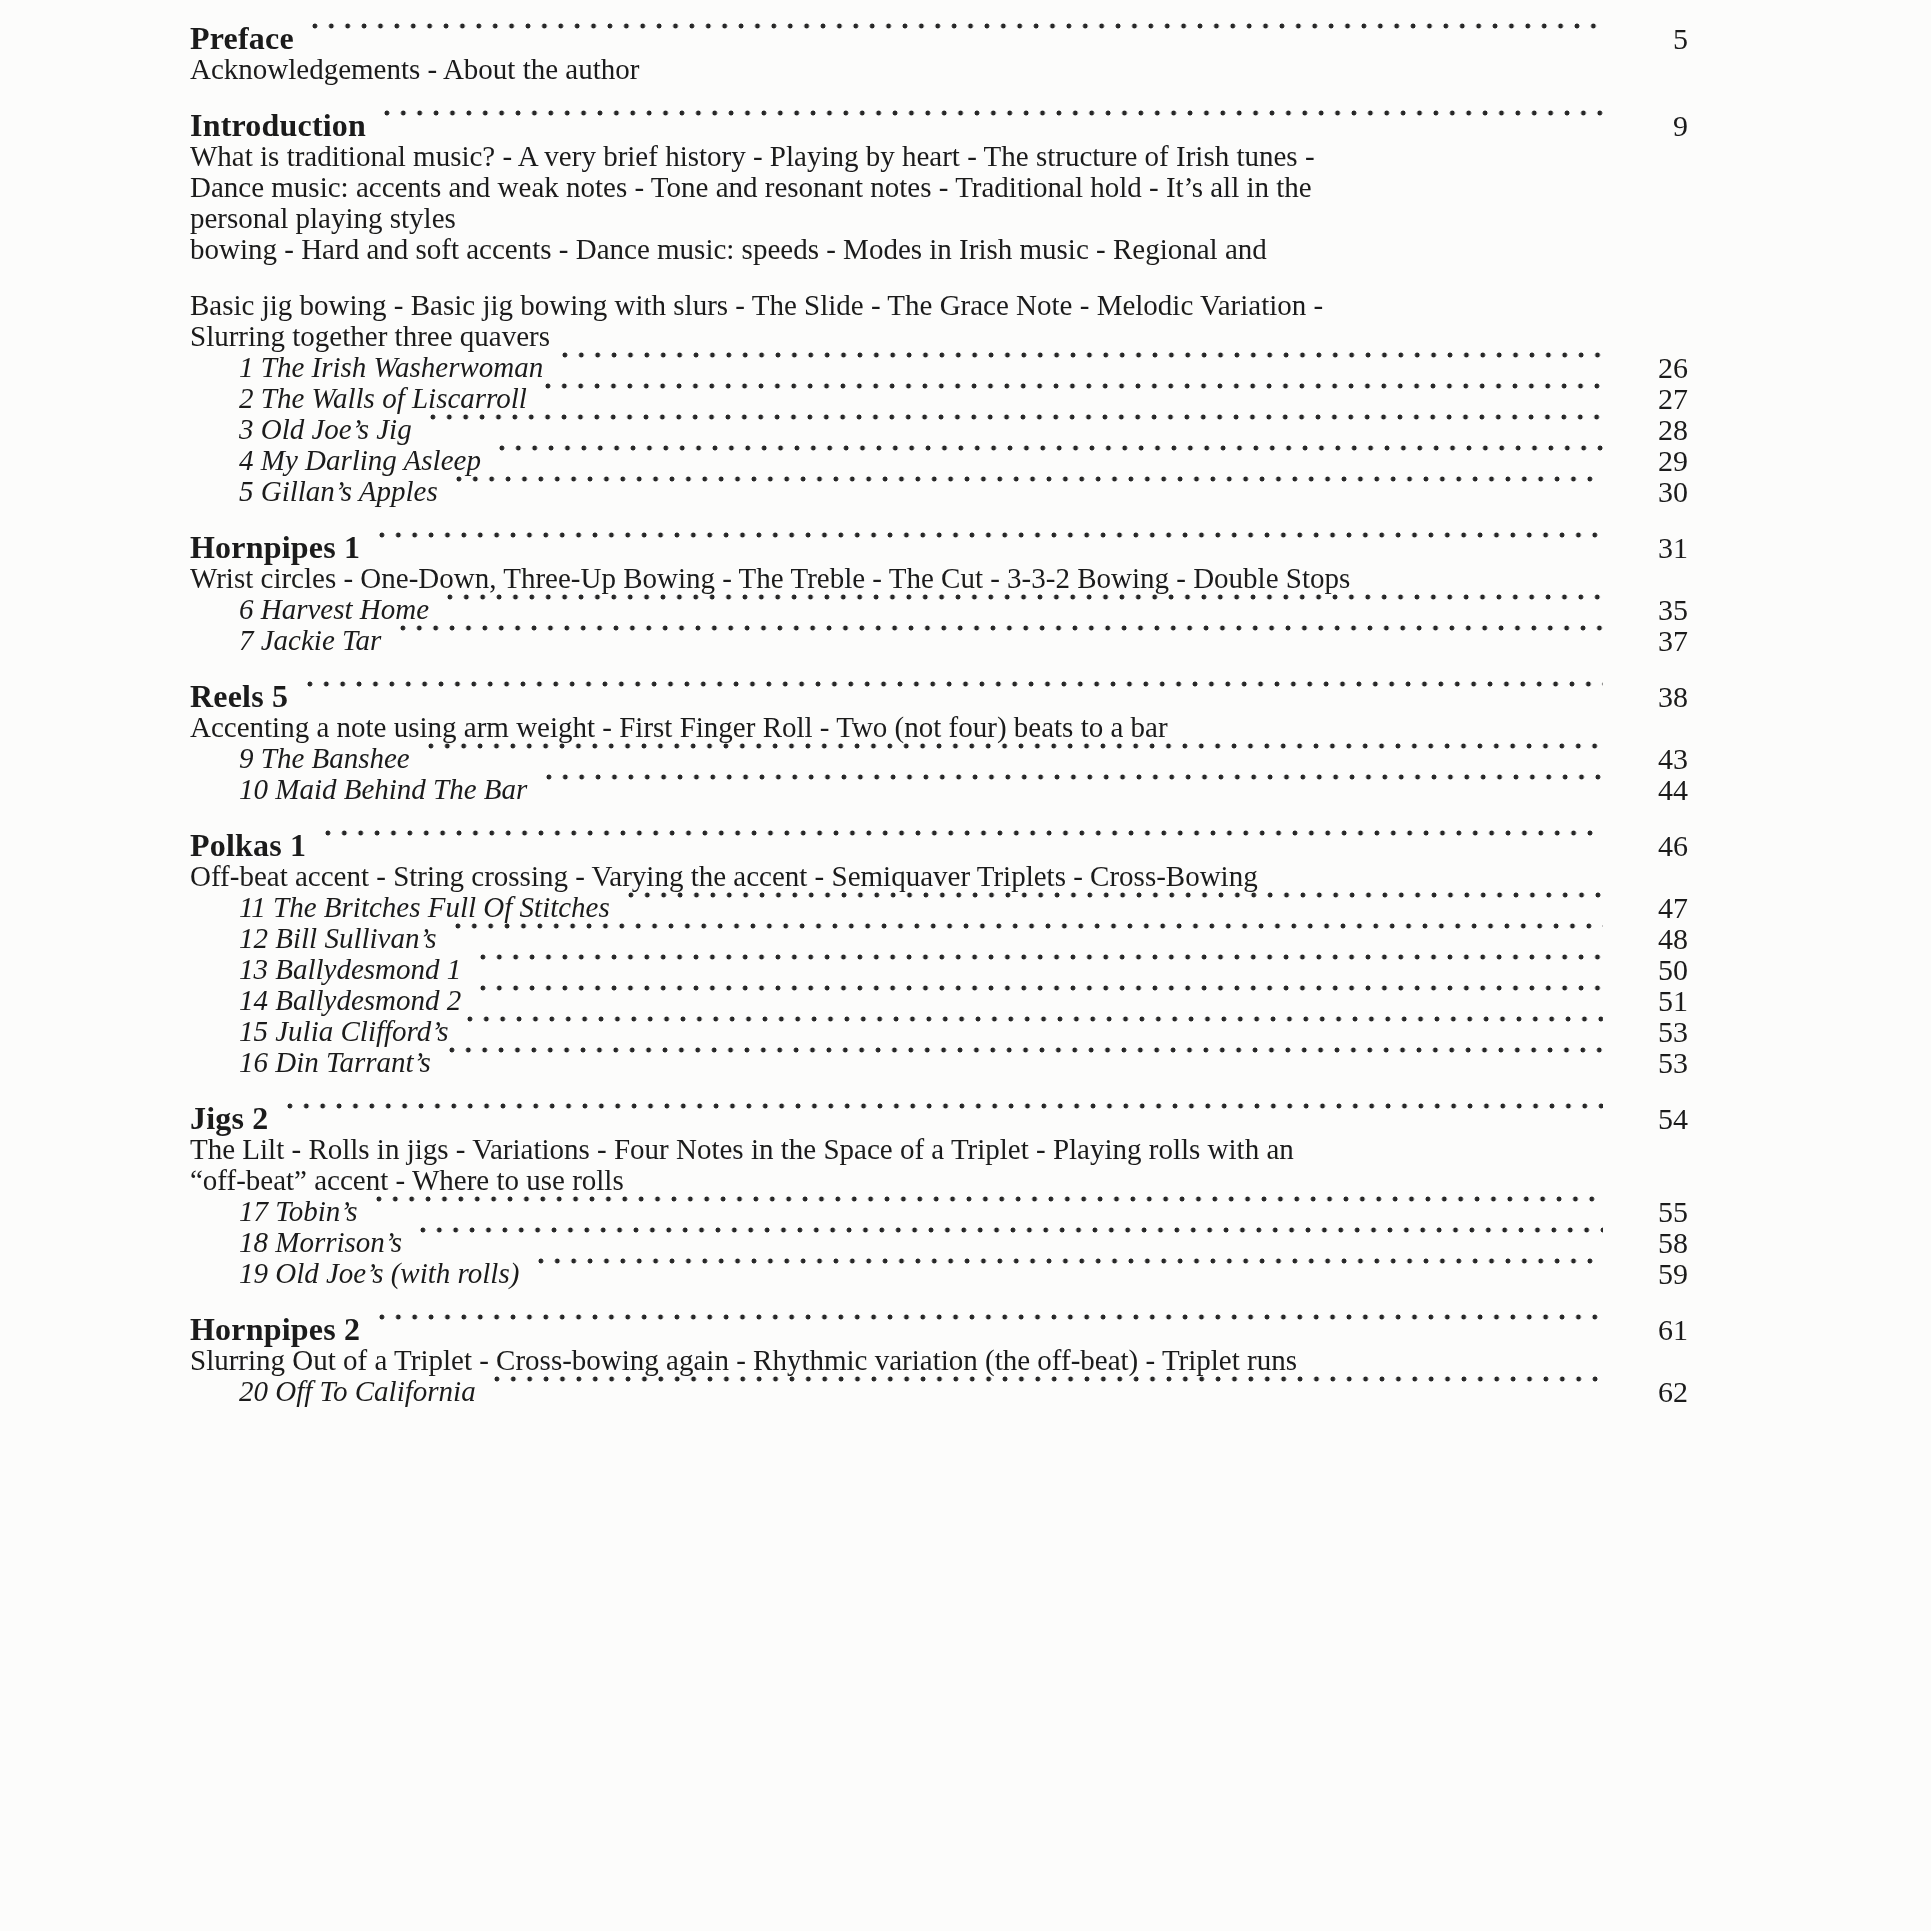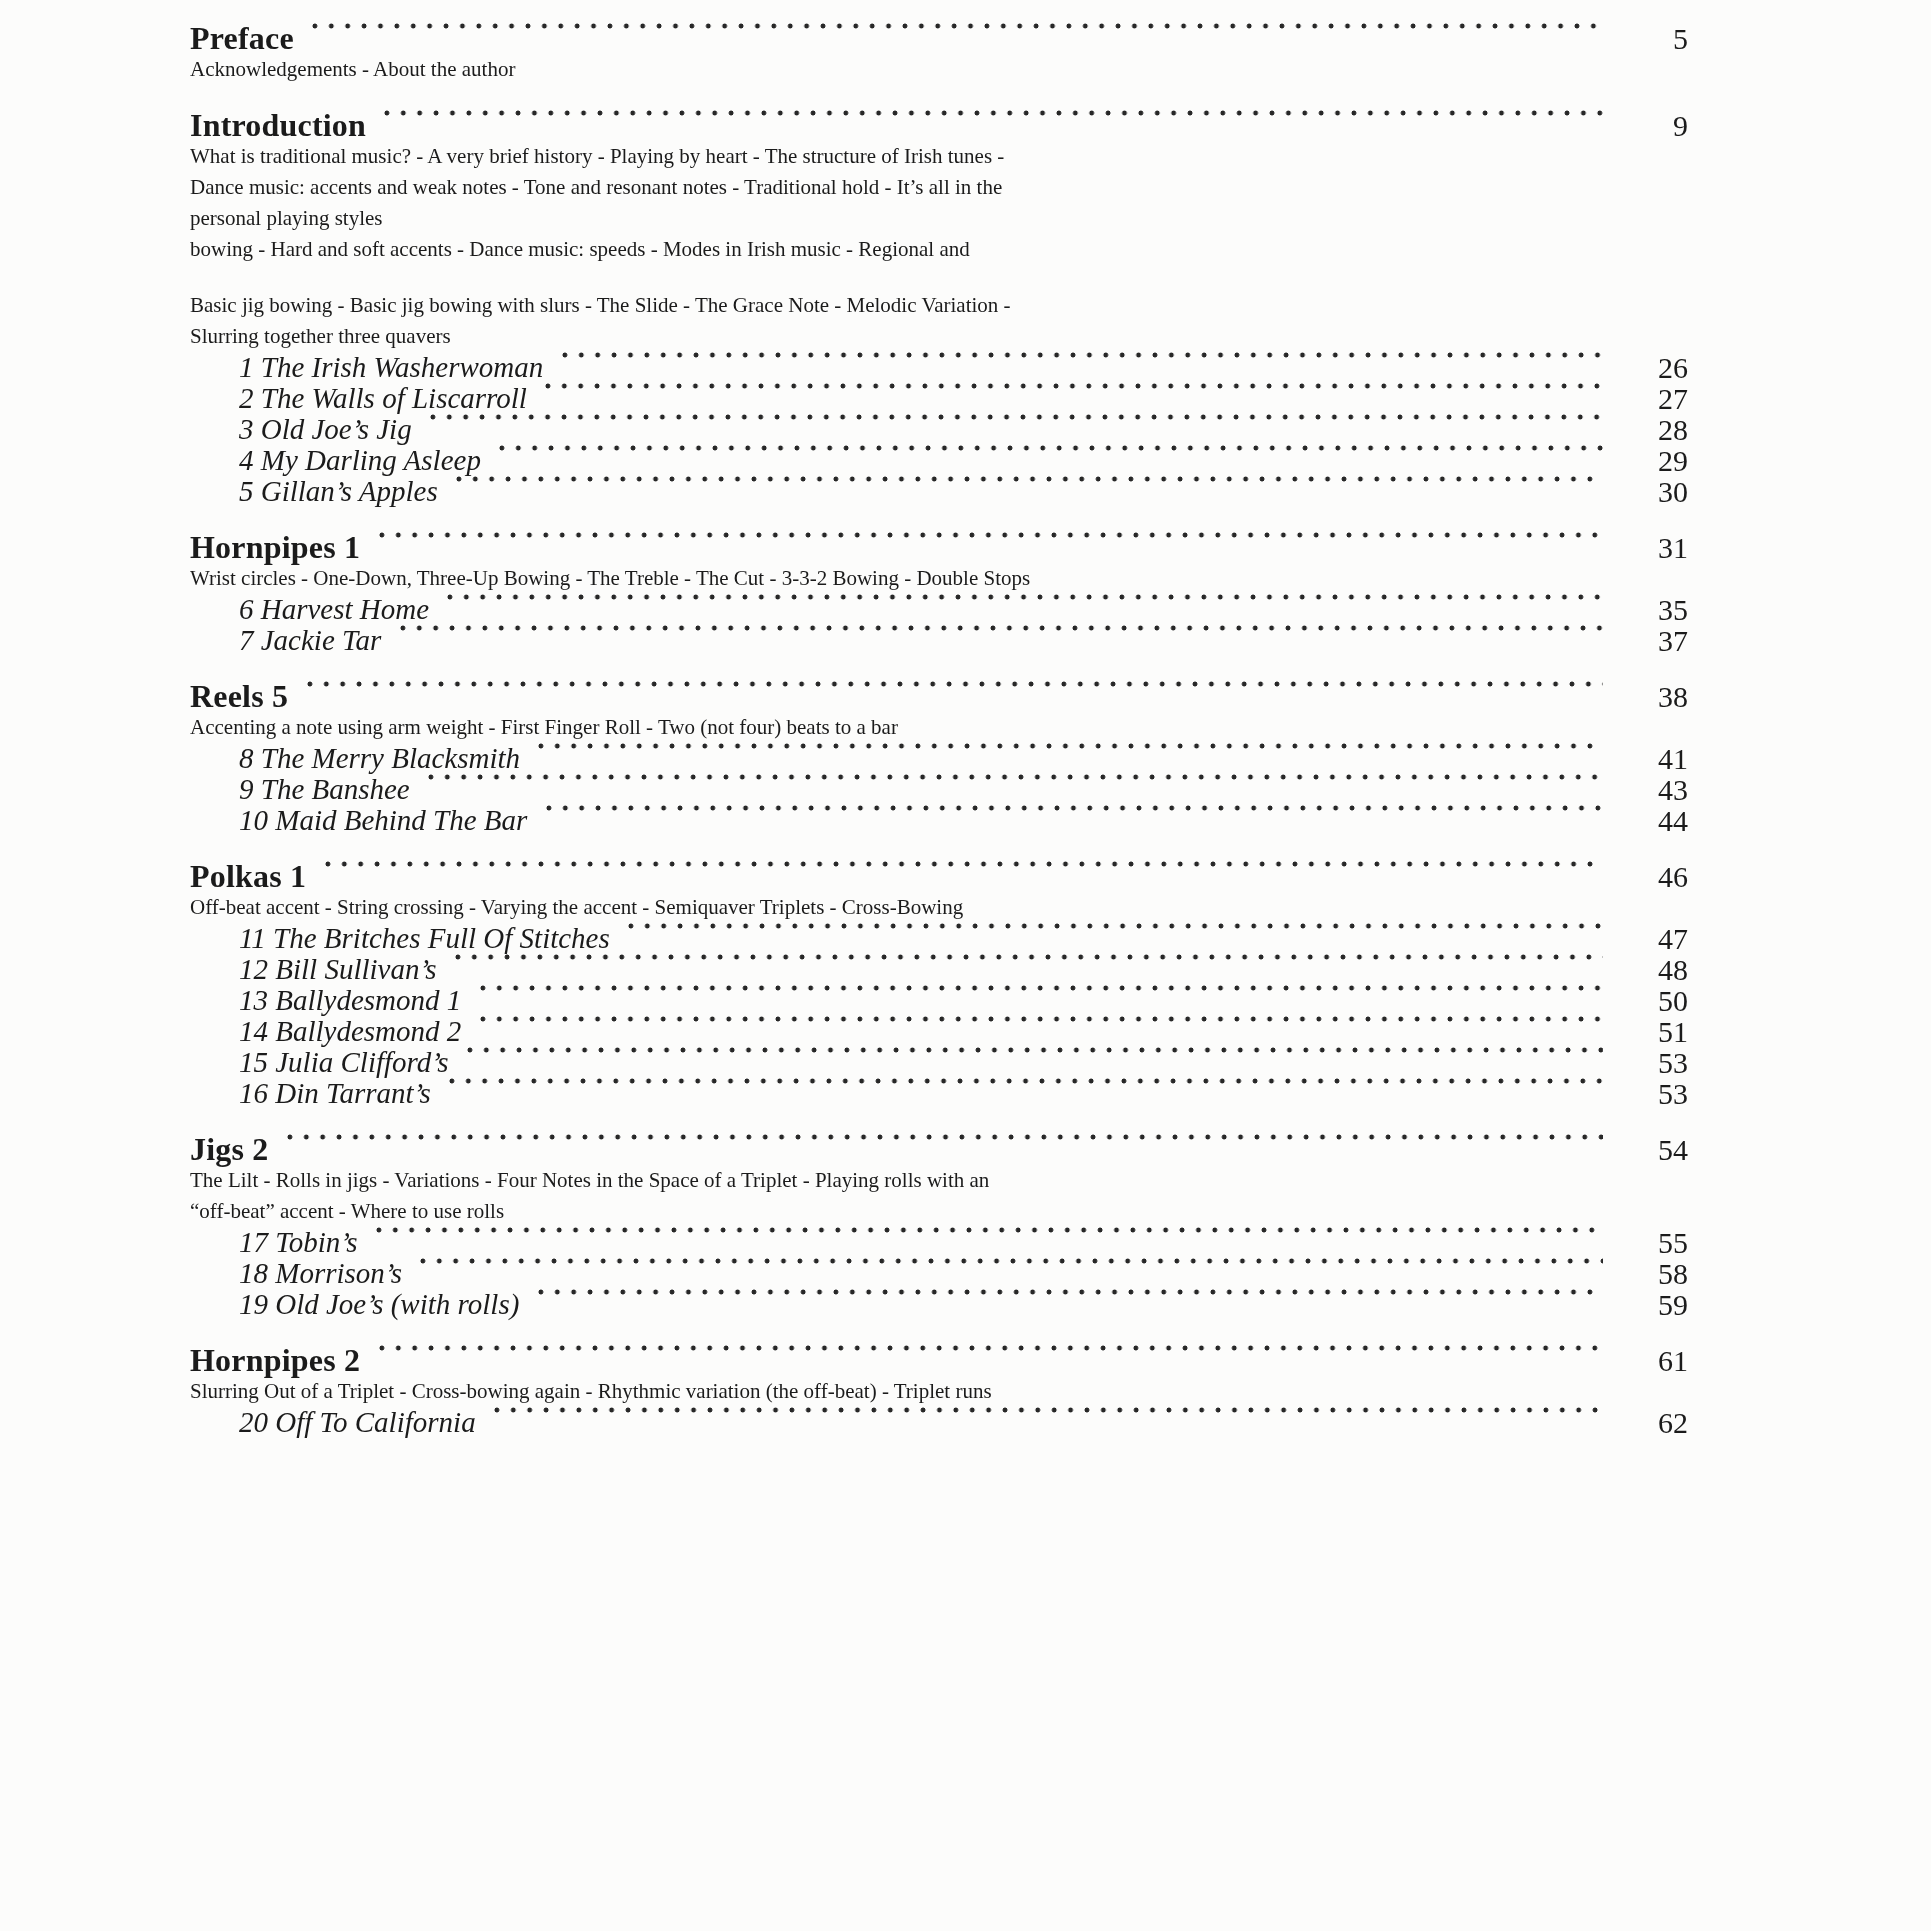--- a/index.html
+++ b/index.html
@@ -24,21 +24,21 @@
     align-items: flex-start;
     line-height: 31px;
     white-space: nowrap;
   }
   .section-title {
     font-weight: bold;
     font-size: 32px;
     letter-spacing: 0.2px;
   }
   .desc-line {
-    font-size: 21px;
+    font-size: 29px;
     line-height: 31px;
   }
   .tune-row { padding-left: 49px; }
   .tune-title {
     font-style: italic;
     font-size: 29px;
   }
   .leader {
     flex: 1 1 auto;
     height: 5.8px;
@@ -156,25 +156,20 @@
   <div class="section">
     <div class="row header-row">
       <span class="section-title">Reels 5</span>
       <span class="leader"></span>
       <span class="page-num">38</span>
     </div>
     <div class="desc">
   <div class="desc-line">Accenting a note using arm weight - First Finger Roll - Two (not four) beats to a bar</div>
 </div>
     <div class="tunes">
-  <div class="row tune-row">
-    <span class="tune-title">8 The Merry Blacksmith</span>
-    <span class="leader"></span>
-    <span class="page-num">41</span>
-  </div>
 
   <div class="row tune-row">
     <span class="tune-title">9 The Banshee</span>
     <span class="leader"></span>
     <span class="page-num">43</span>
   </div>
 
   <div class="row tune-row">
     <span class="tune-title">10 Maid Behind The Bar</span>
     <span class="leader"></span>

